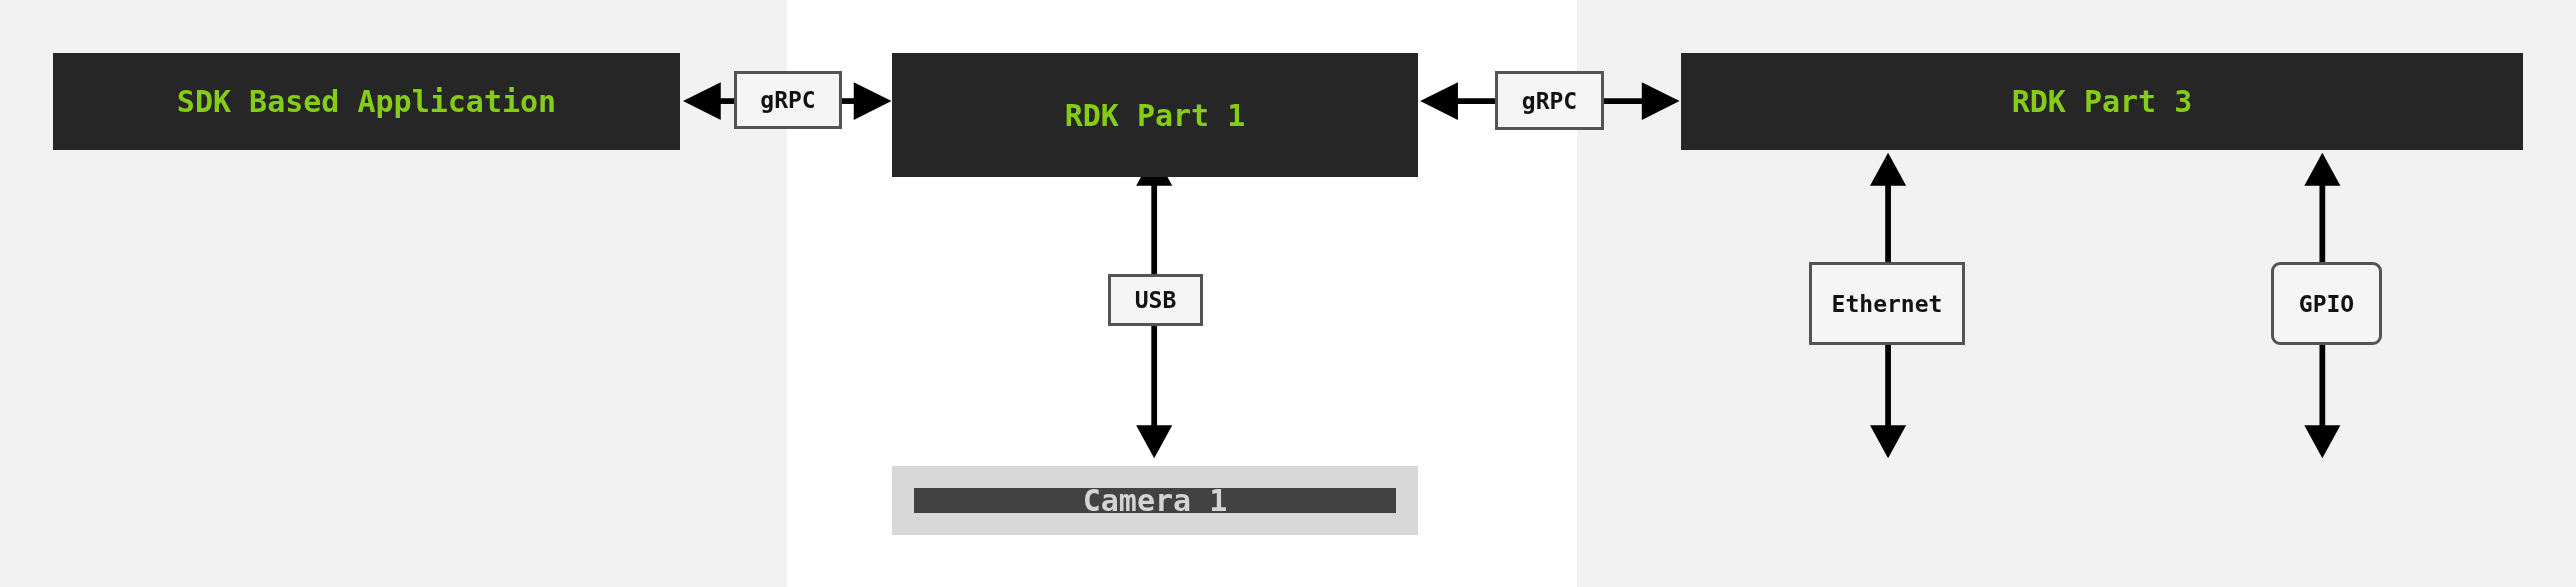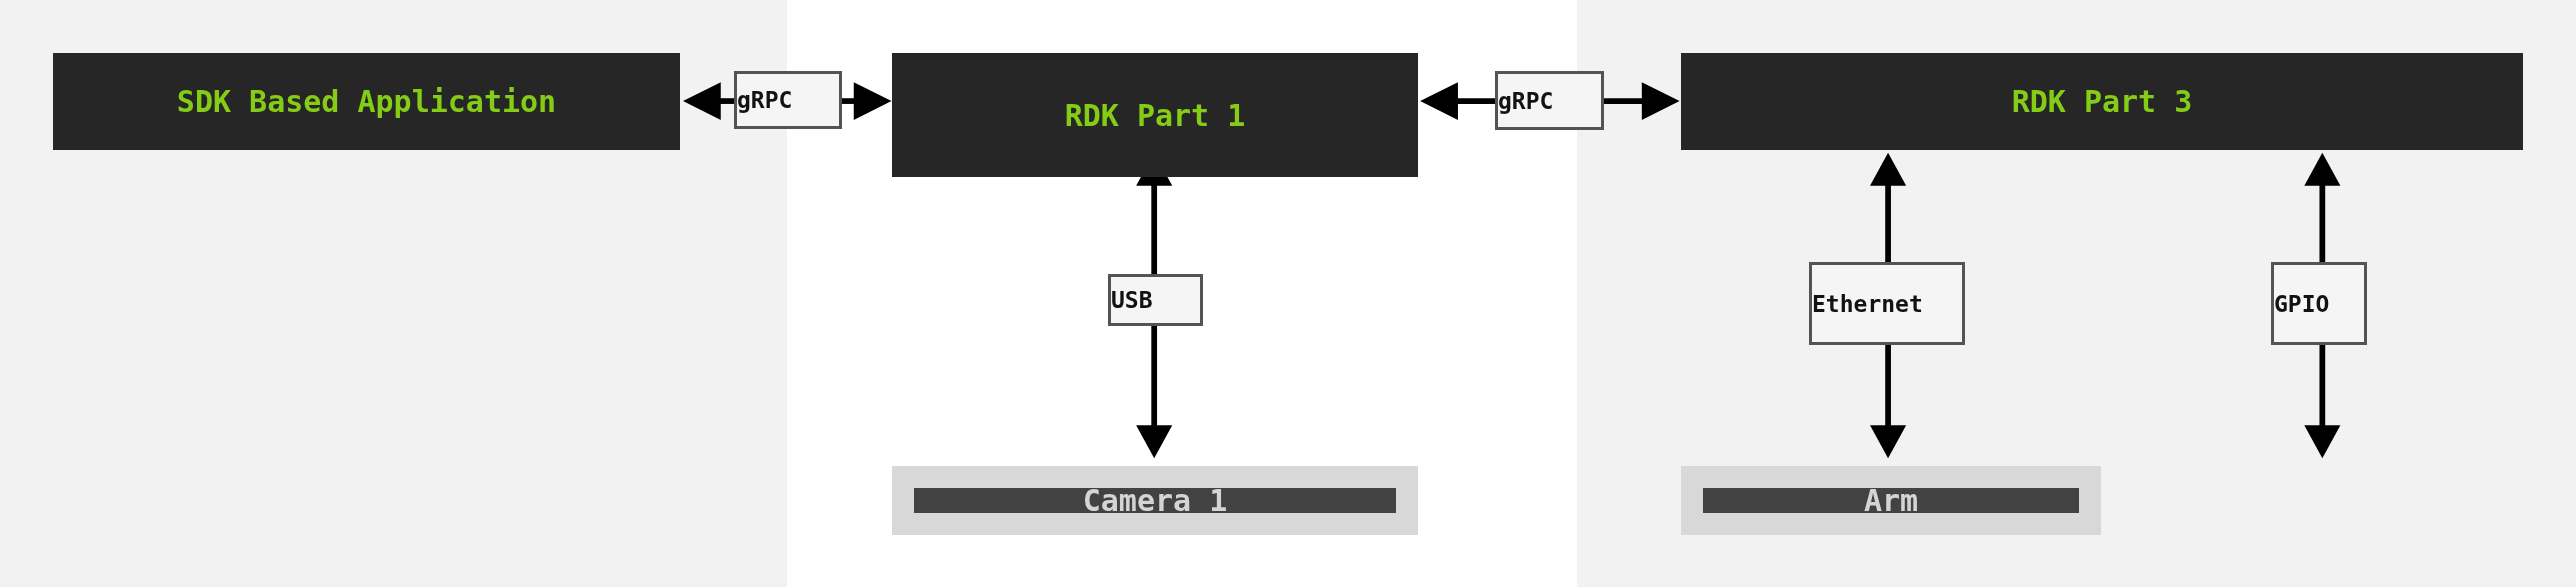--- a/index.html
+++ b/index.html
@@ -23,21 +23,21 @@
     font-weight: bold; font-size: 30px;
     z-index: 2;
     white-space: nowrap;
   }
   .edge-label {
     position: absolute;
     background: #f5f5f5;
     border: 3.3px solid #545454;
     box-sizing: border-box;
     color: #121212;
-    display: flex; align-items: center; 
+    display: flex; align-items: center; justify-content: center;
     font-weight: bold; font-size: 23px;
     z-index: 3;
     white-space: nowrap;
   }
   .node-device {
     position: absolute;
     background: #d8d8d8;
     z-index: 2;
     display: flex;
   }
@@ -53,21 +53,21 @@
 
   
   #node-sdk   { left: 53px;   top: 53px; width: 627px;  height: 97px; }
   #node-rdk1  { left: 892px; top: 53px; width: 526px;  height: 124px; }
   #node-rdk2  { left: 1681px; top: 53px; width: 842px; height: 97px; }
 
   #label-grpc-left  { left: 734px;  top: 71px;  width: 108px; height: 58px; }
   #label-grpc-right { left: 1495px; top: 71px;  width: 109px; height: 59px; }
   #label-usb        { left: 1108px; top: 274px; width: 95px; height: 52px; }
   #label-ethernet   { left: 1809px; top: 262px; width: 156px; height: 83px; }
-  #label-gpio       { left: 2271px; top: 262px; width: 96px; height: 83px; }
+  #label-gpio       { left: 2271px; top: 262px; width: 111px; height: 83px; border-radius: 9px; }
 
   #node-camera1 { left: 892px; top: 466px; width: 526px; height: 69px; }
   #node-arm     { left: 1681px; top: 466px; width: 420px; height: 69px; }
   #node-gantry  { left: 2125px; top: 466px; width: 398px; height: 69px; }
 </style>
 </head>
 <body>
 
 <div class="canvas">
 
@@ -132,20 +132,15 @@
   </div>
   <div id="label-gpio" class="edge-label">
     <span>GPIO</span>
   </div>
 
   <div id="node-camera1" class="node-device">
     <div class="node-device-inner">
       <span>Camera 1</span>
     </div>
   </div>
-  <div id="node-arm" class="node-device">
-    <div class="node-device-inner">
-      <span>Arm</span>
-    </div>
-  </div>
 
 </div>
 
 
 </body></html>

